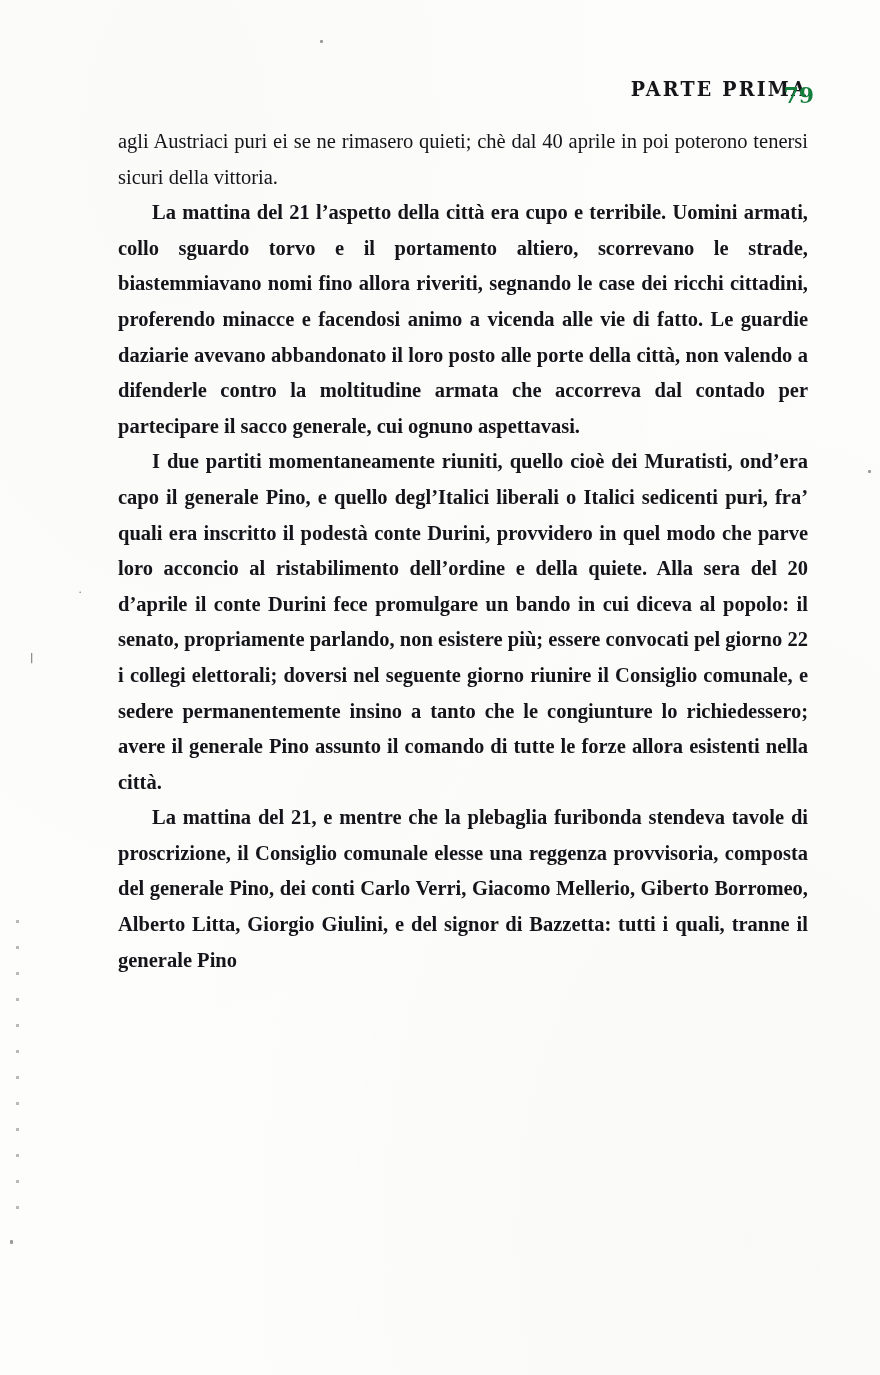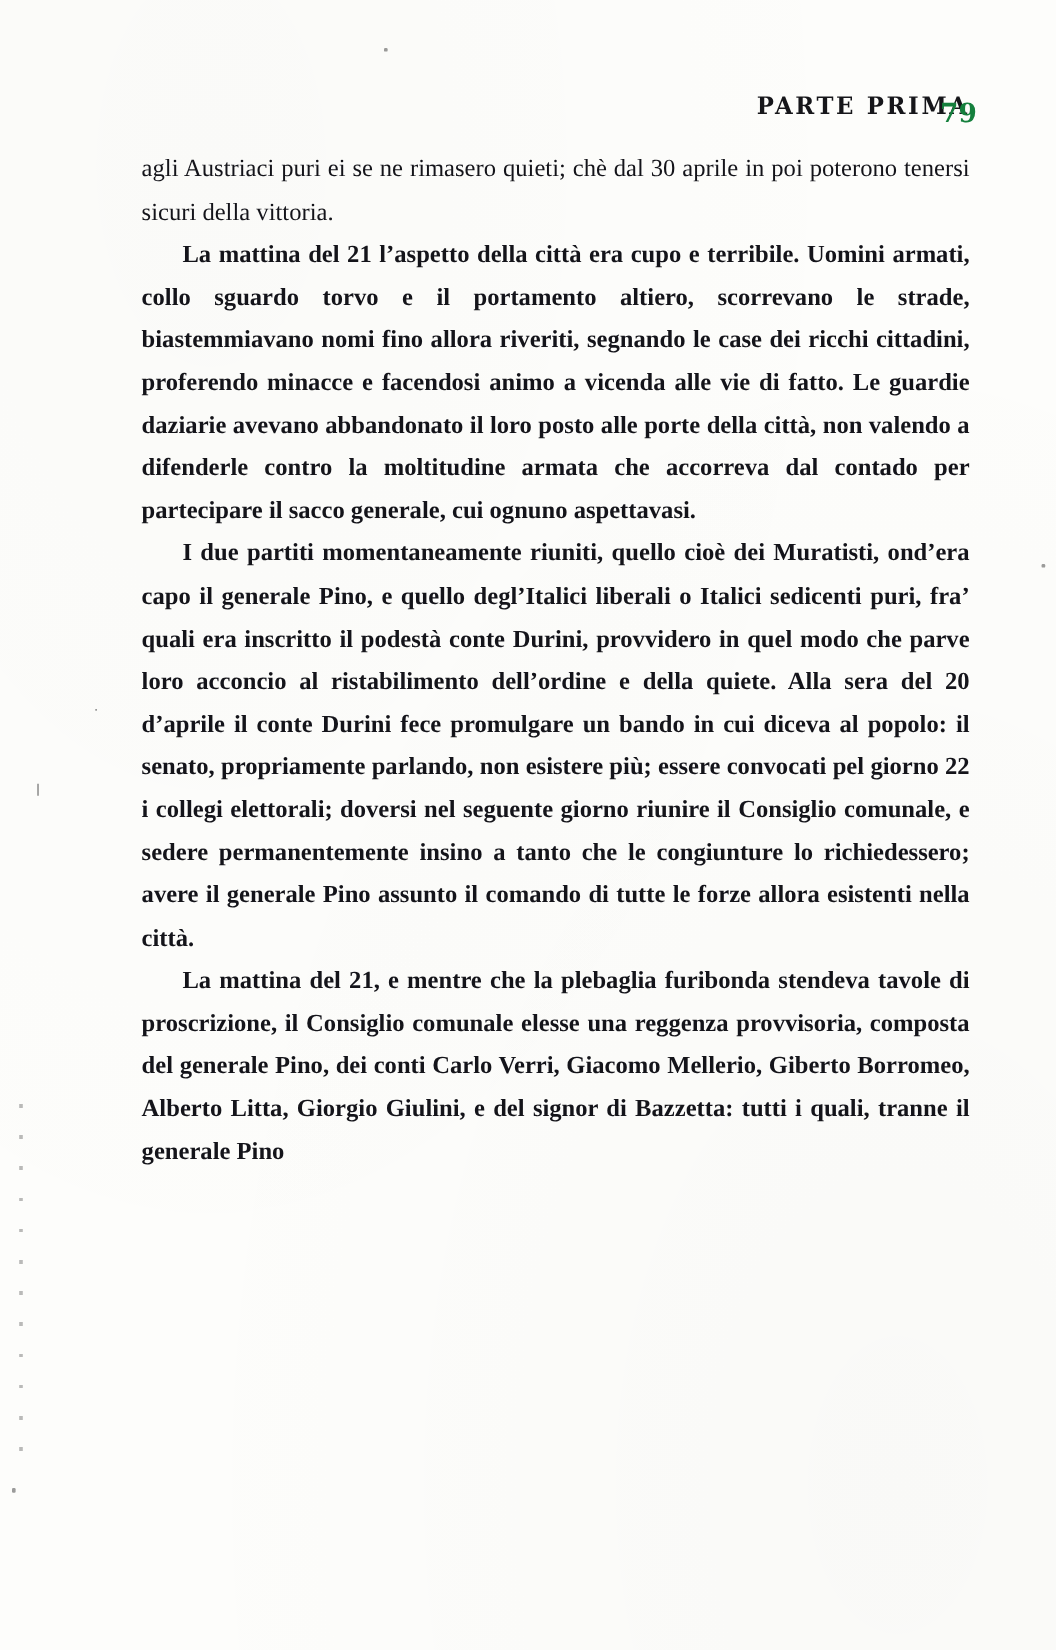--- a/index.html
+++ b/index.html
@@ -127,20 +127,20 @@
   <span class="margin-mark" style="left:30px; top:646px;">ꞁ</span>
 
   <div class="content">
 
     <div class="running-head">
       <span class="title">PARTE PRIMA</span>
       <span class="folio">79</span>
     </div>
 
     <div class="body-text">
-      <p>agli Austriaci puri ei se ne rimasero quieti; chè dal 30 aprile in poi poterono tenersi sicuri della vittoria.</p>
+      <p>agli Austriaci puri ei se ne rimasero quieti; chè dal 40 aprile in poi poterono tenersi sicuri della vittoria.</p>
       <p class="indent">La mattina del 21 l’aspetto della città era cupo e terribile. Uomini armati, collo sguardo torvo e il portamento altiero, scorrevano le strade, biastemmiavano nomi fino allora riveriti, segnando le case dei ricchi cittadini, proferendo minacce e facendosi animo a vicenda alle vie di fatto. Le guardie daziarie avevano abbandonato il loro posto alle porte della città, non valendo a difenderle contro la moltitudine armata che accorreva dal contado per partecipare il sacco generale, cui ognuno aspettavasi.</p>
       <p class="indent">I due partiti momentaneamente riuniti, quello cioè dei Muratisti, ond’era capo il generale Pino, e quello degl’Italici liberali o Italici sedicenti puri, fra’ quali era inscritto il podestà conte Durini, provvidero in quel modo che parve loro acconcio al ristabilimento dell’ordine e della quiete. Alla sera del 20 d’aprile il conte Durini fece promulgare un bando in cui diceva al popolo: il senato, propriamente parlando, non esistere più; essere convocati pel giorno 22 i collegi elettorali; doversi nel seguente giorno riunire il Consiglio comunale, e sedere permanentemente insino a tanto che le congiunture lo richiedessero; avere il generale Pino assunto il comando di tutte le forze allora esistenti nella città.</p>
       <p class="indent">La mattina del 21, e mentre che la plebaglia furibonda stendeva tavole di proscrizione, il Consiglio comunale elesse una reggenza provvisoria, composta del generale Pino, dei conti Carlo Verri, Giacomo Mellerio, Giberto Borromeo, Alberto Litta, Giorgio Giulini, e del signor di Bazzetta: tutti i quali, tranne il generale Pino</p>
     </div>
 
   </div>
 </div>
 
 </body></html>

